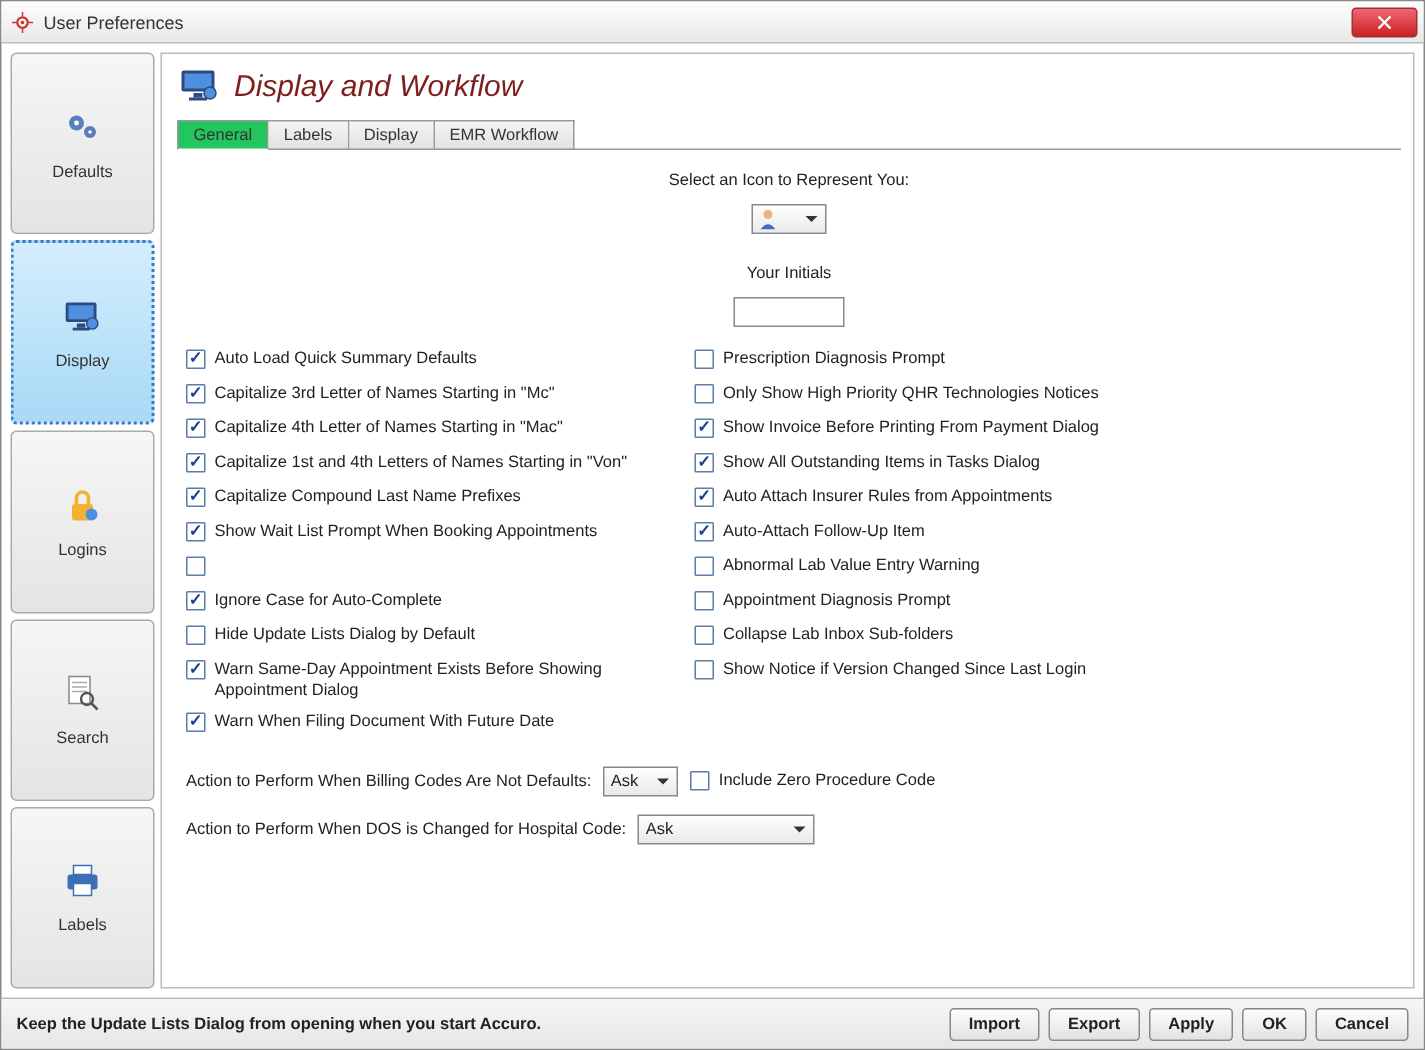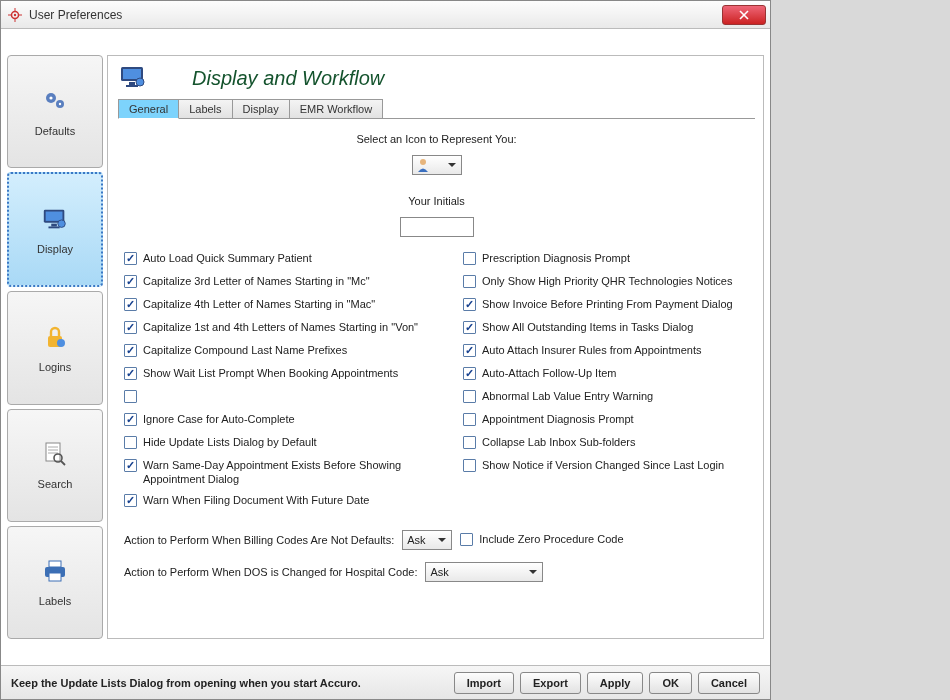--- a/index.html
+++ b/index.html
@@ -3,23 +3,23 @@
 <meta charset="utf-8">
 <style>
 * { box-sizing: border-box; margin: 0; padding: 0; }
 body {
   font-family: "Segoe UI", Tahoma, Arial, sans-serif;
   font-size: 11px;
   background: #d9d9d9;
   width: 950px; height: 700px; overflow: hidden;
 }
 .window {
-  width: 771px; height: 700px; background: #fff;
+  width: 950px; height: 700px; background: #fff;
   border: 1px solid #888; position: relative;
-  display: flex; flex-direction: column; gap: 20px;
+  display: flex; flex-direction: column;
 }
 .titlebar {
   height: 28px; background: linear-gradient(#fdfdfd,#e9e9e9);
   border-bottom: 1px solid #bbb;
   display: flex; align-items: center; padding: 0 0 0 6px;
   color: #333; font-size: 12px;
 }
 .titlebar .app-icon { width: 16px; height: 16px; margin-right: 6px; display:inline-flex; align-items:center; justify-content:center; }
 .titlebar .spacer { flex: 1; }
 .close-btn {
@@ -43,27 +43,27 @@
 .side-item.active {
   background: linear-gradient(#d3eefd,#a9d9f6);
   border: 2px dotted #3a78c5;
 }
 .side-icon { width:28px; height:28px; display:flex; align-items:center; justify-content:center; }
 .main {
   flex:1; border: 1px solid #bbb; background:#fff; padding: 8px 8px 4px 10px;
   display:flex; flex-direction:column; min-width:0;
 }
 .page-head { display:flex; align-items:center; gap:8px; margin-bottom:6px; }
-.page-head h1 { font-size: 20px; font-weight:normal; color:#14532d; font-style: italic; margin-left: 36px; }
+.page-head h1 { font-size: 20px; font-weight:normal; color:#7f1d1d; font-style: italic; }
 .tabs { display:flex; border-bottom:1px solid #999; }
 .tab {
   padding: 3px 10px; border:1px solid #999; background: linear-gradient(#f4f4f4,#e2e2e2);
   margin-right: 0; position:relative; top:1px; font-size:11px; color:#333;
 }
-.tab.active { background:#7dd3fc; border-bottom:1px solid #fff; }
+.tab.active { background:#22c55e; border-bottom:1px solid #fff; }
 .tab + .tab { border-left: none; }
 .tab-body { flex:1; padding: 14px 6px 0 6px; overflow:auto; }
 .row { display:flex; align-items:center; gap:10px; margin-bottom:14px; font-size:11px; color:#222;flex-direction:column;}
 .select {
   height:20px; border:1px solid #888; background:linear-gradient(#fff,#e9e9e9);
   display:inline-flex; align-items:center; padding: 0 18px 0 4px; position:relative; font-size:11px;
 }
 .select::after{
   content:""; position:absolute; right:5px; top:7px; border:4px solid transparent; border-top-color:#333;
 }
@@ -212,21 +212,21 @@
           </span>
           <span style="width:22px"></span>
           <span>Your Initials</span>
           <input class="input" style="width: 74px;" value="">
         </div>
 
         <div class="cols">
           <div class="col" id="col-left">
               <div class="chk">
                 <span class="box checked"></span>
-                <span class="lbl">Auto Load Quick Summary Patient</span>
+                <span class="lbl">Auto Load Quick Summary Defaults</span>
               </div>
               <div class="chk">
                 <span class="box checked"></span>
                 <span class="lbl">Capitalize 3rd Letter of Names Starting in "Mc"</span>
               </div>
               <div class="chk">
                 <span class="box checked"></span>
                 <span class="lbl">Capitalize 4th Letter of Names Starting in "Mac"</span>
               </div>
               <div class="chk">

